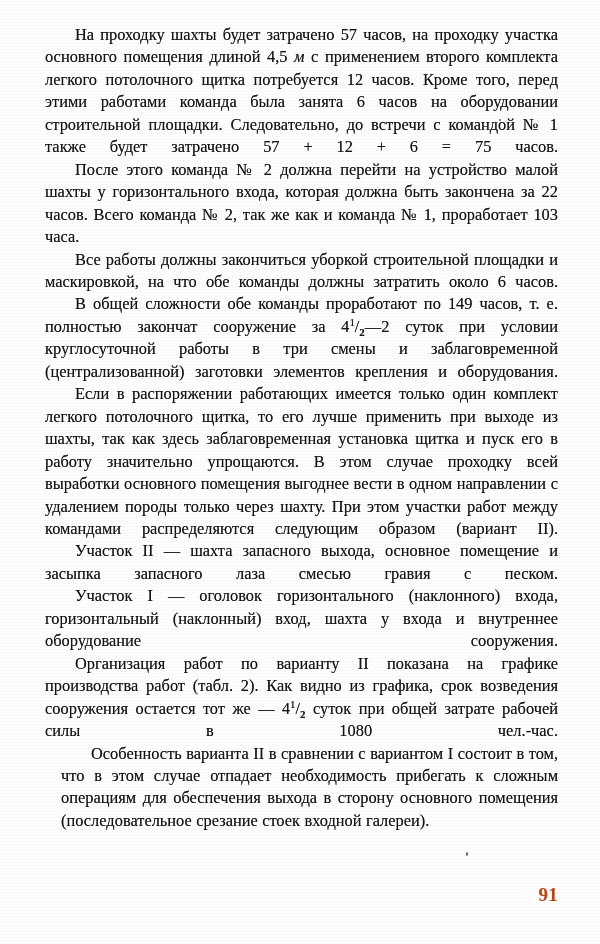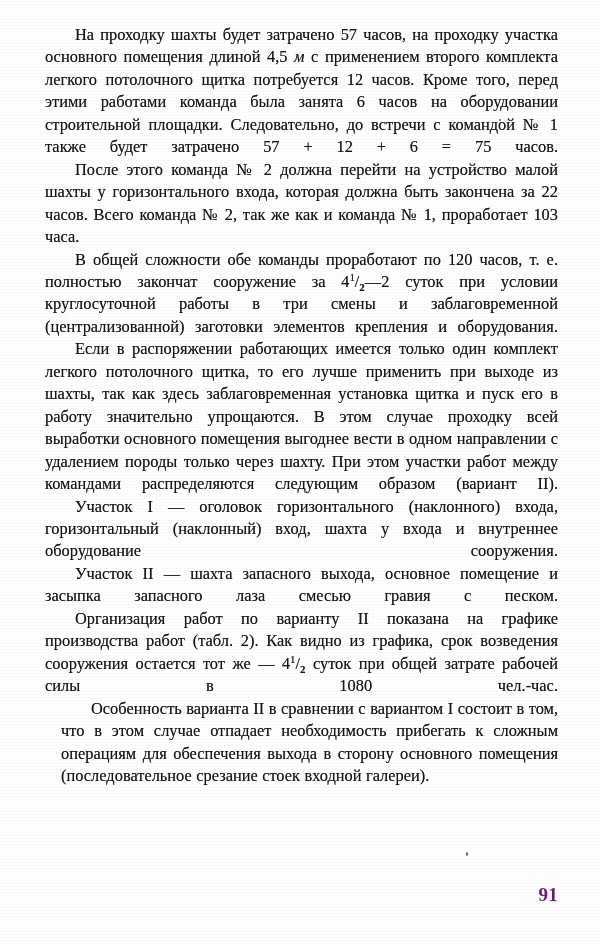--- a/index.html
+++ b/index.html
@@ -83,21 +83,21 @@
     font-weight: 700;
   }
 
   #page-number {
     position: absolute;
     right: 42px;
     top: 884px;
     font-family: "Liberation Serif", "DejaVu Serif", serif;
     font-size: 19px;
     font-weight: 700;
-    color: #701a75;
+    color: #c2410c;
     letter-spacing: 0.2px;
   }
 
   
   .speck {
     position: absolute;
     background: #2a2a2a;
     border-radius: 50%;
     opacity: 0.75;
   }
@@ -106,28 +106,29 @@
 <body>
 
 <div id="page">
 
   <div id="text-block">
 
     <p class="para force-justify"><span>На проходку шахты будет затрачено 57 часов, на проходку участка основного помещения длиной 4,5 </span><span class="unit-italic">м</span><span> с применением второго комплекта легкого потолочного щитка потребуется 12 часов. Кроме того, перед этими работами команда была занята 6 часов на оборудовании строительной площадки. Следовательно, до встречи с командой № 1 также будет затрачено 57 + 12 + 6 = 75 часов.</span></p>
 
     <p class="para force-justify">После этого команда № 2 должна перейти на устройство малой шахты у горизонтального входа, которая должна быть закончена за 22 часов. Всего команда № 2, так же как и команда № 1, проработает 103 часа.</p>
 
+    <p class="para force-justify">Все работы должны закончиться уборкой строительной площадки и маскировкой, на что обе команды должны затратить около 6 часов.</p>
 
-    <p class="para force-justify"><span>В общей сложности обе команды проработают по 120 часов, т. е. полностью закончат сооружение за </span><span class="frac"><span>4</span><sup>1</sup><span>/</span><sub>2</sub></span><span>—2 суток при условии круглосуточной работы в три смены и заблаговременной (централизованной) заготовки элементов крепления и оборудования.</span></p>
+    <p class="para force-justify"><span>В общей сложности обе команды проработают по 149 часов, т. е. полностью закончат сооружение за </span><span class="frac"><span>4</span><sup>1</sup><span>/</span><sub>2</sub></span><span>—2 суток при условии круглосуточной работы в три смены и заблаговременной (централизованной) заготовки элементов крепления и оборудования.</span></p>
 
     <p class="para force-justify">Если в распоряжении работающих имеется только один комплект легкого потолочного щитка, то его лучше применить при выходе из шахты, так как здесь заблаговременная установка щитка и пуск его в работу значительно упрощаются. В этом случае проходку всей выработки основного помещения выгоднее вести в одном направлении с удалением породы только через шахту. При этом участки работ между командами распределяются следующим образом (вариант II).</p>
 
+    <p class="para force-justify">Участок II — шахта запасного выхода, основное помещение и засыпка запасного лаза смесью гравия с песком.</p>
+
     <p class="para force-justify">Участок I — оголовок горизонтального (наклонного) входа, горизонтальный (наклонный) вход, шахта у входа и внутреннее оборудование сооружения.</p>
-
-    <p class="para force-justify">Участок II — шахта запасного выхода, основное помещение и засыпка запасного лаза смесью гравия с песком.</p>
 
     <p class="para force-justify"><span>Организация работ по варианту II показана на графике производства работ (табл. 2). Как видно из графика, срок возведения сооружения остается тот же — </span><span class="frac"><span>4</span><sup>1</sup><span>/</span><sub>2</sub></span><span> суток при общей затрате рабочей силы в 1080 чел.-час.</span></p>
 
     <p class="para ragged-last">Особенность варианта II в сравнении с вариантом I состоит в том, что в этом случае отпадает необходимость прибегать к сложным операциям для обеспечения выхода в сторону основного помещения (последовательное срезание стоек входной галереи).</p>
 
   </div>
 
   <div id="page-number">91</div>
 
   <span class="speck" style="left:499px; top:119px; width:2px; height:2px;"></span>

